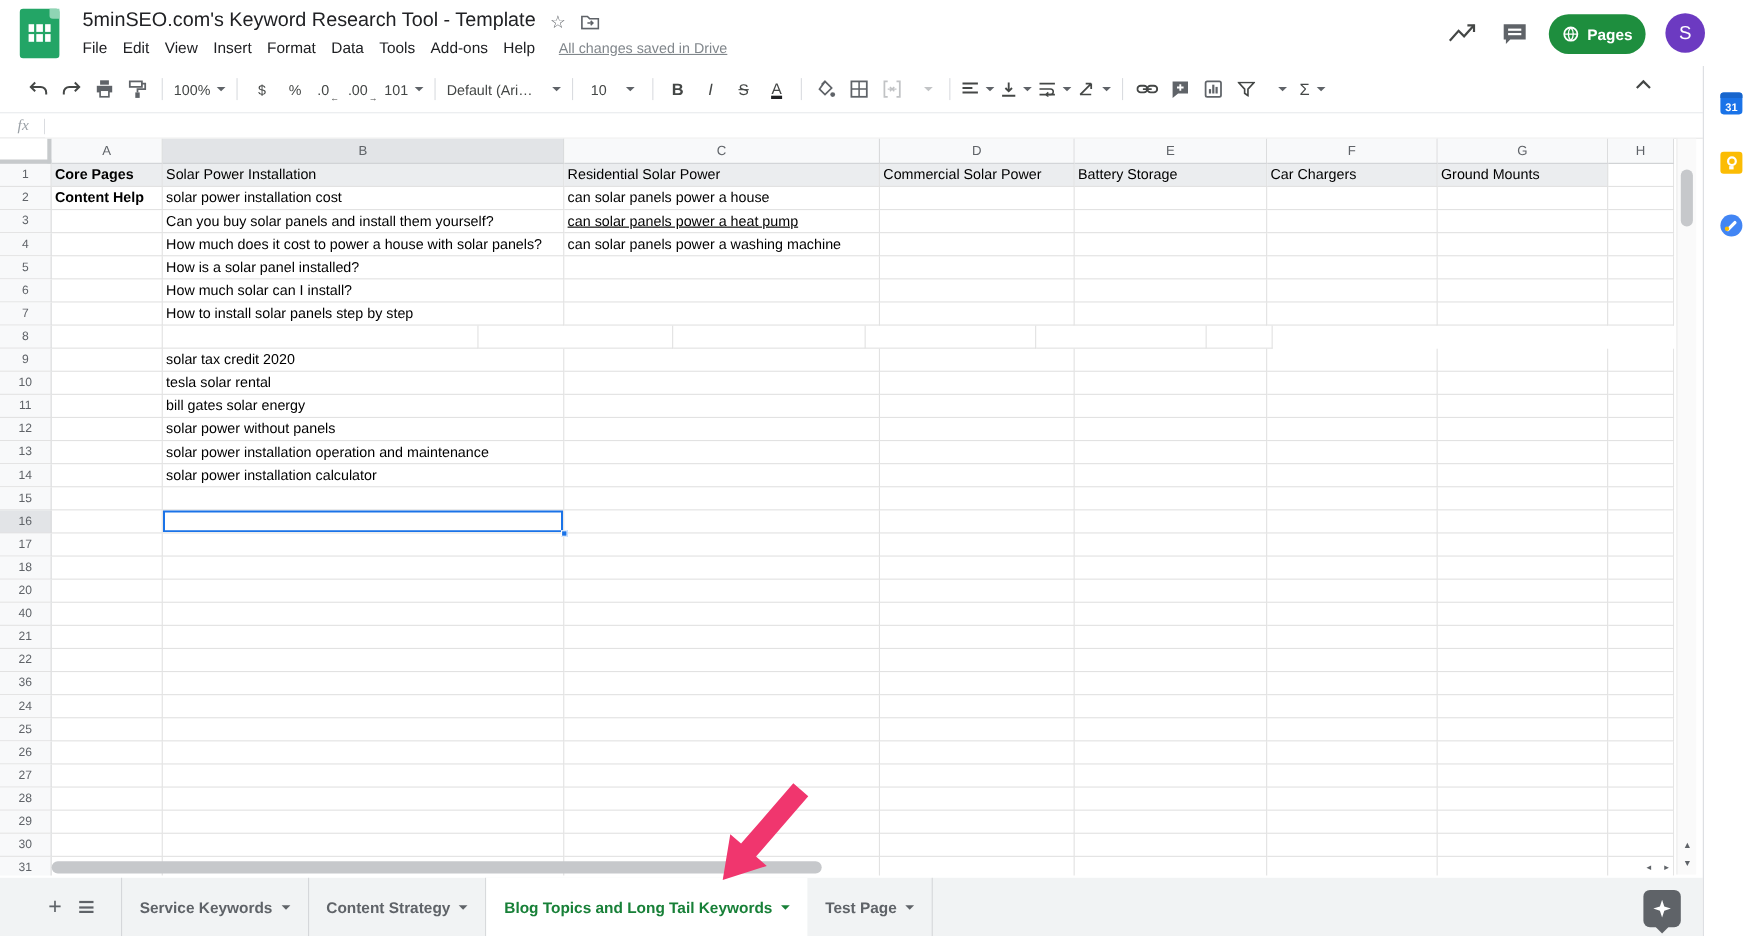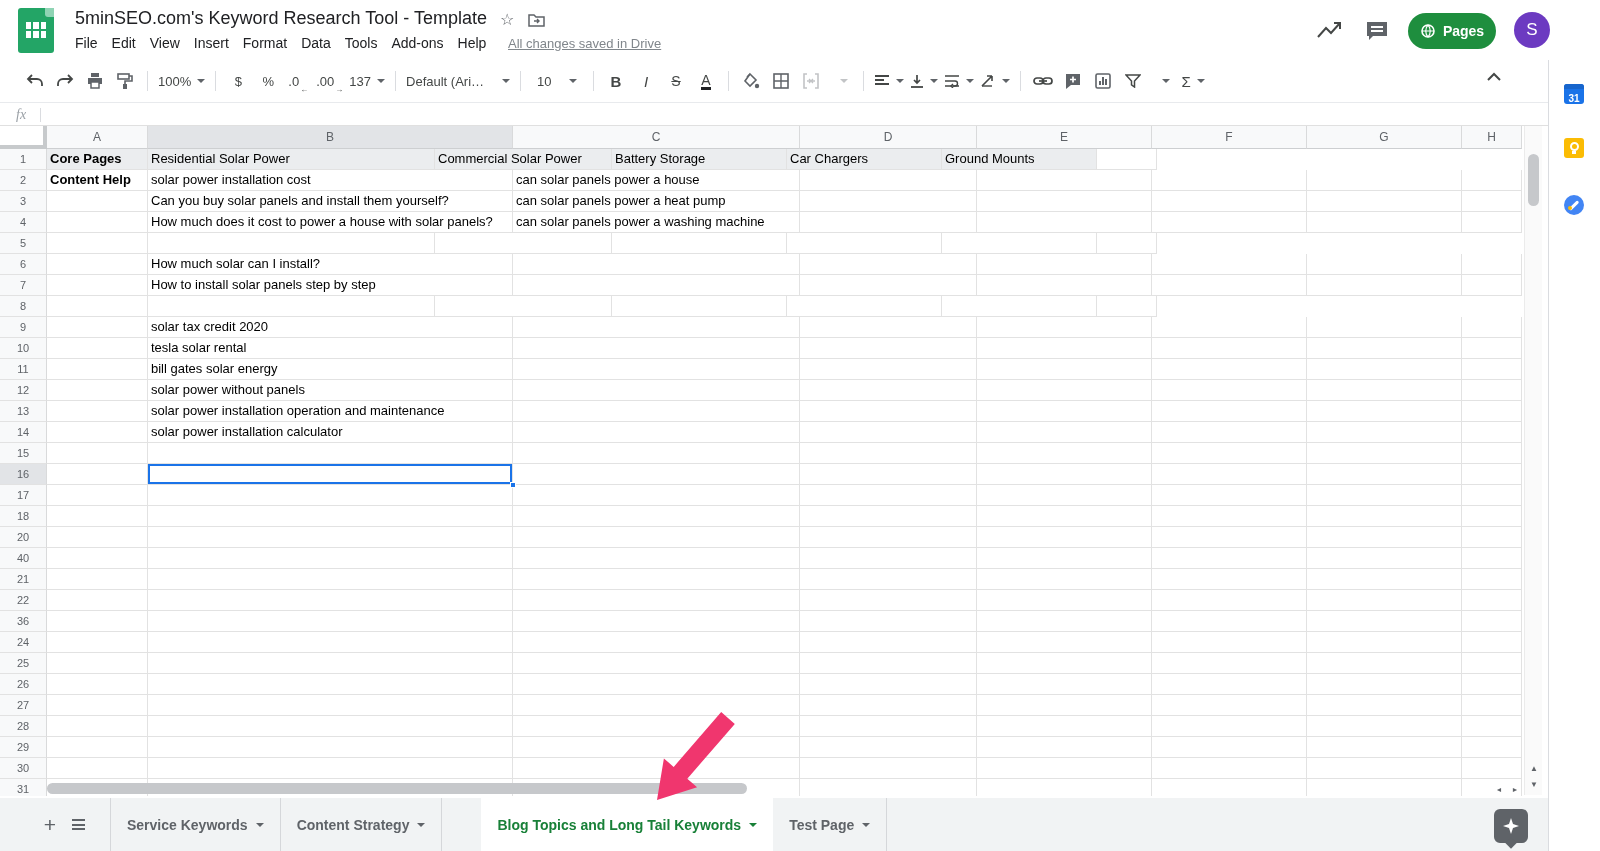--- a/index.html
+++ b/index.html
@@ -96,21 +96,21 @@
     color:#5f6368; cursor:pointer; }
   #allsheets { width:28px; align-self:center; display:flex; justify-content:center; cursor:pointer; }
   #allsheets .bars { width:13px; height:11px; border-top:2px solid #5f6368; border-bottom:2px solid #5f6368;
     position:relative; }
   #allsheets .bars::before { content:""; position:absolute; left:0; top:2.5px; width:13px; height:2px;
     background:#5f6368; }
   #tabs { display:flex; margin-left:18px; }
   .tab { display:flex; align-items:center; gap:8px; padding:0 16px; font-size:14px; font-weight:700;
     color:#5f6368; cursor:pointer; border-right:1px solid #d5d7da; white-space:nowrap; }
   .tab .caret { border-top-color:#5f6368; margin-left:0; }
-  .tab.active { background:#fff; color:#188038; border-right:none; border-left:none;margin-left:39px; }
+  .tab.active { background:#fff; color:#188038; border-right:none; border-left:none; }
   .tab.active .caret { border-top-color:#188038; }
   .tab:first-child { border-left:1px solid #d5d7da; }
   #explore { position:absolute; left:1494px; top:809px; width:34px; height:34px; background:#5f6368;
     border-radius:6px; display:flex; align-items:center; justify-content:center; cursor:pointer; }
   #explore .notch { position:absolute; bottom:-4px; left:13px; width:8px; height:8px; background:#5f6368;
     transform:rotate(45deg); }
 
   
   #sidepanel { position:absolute; left:1548px; top:60px; width:52px; height:791px; background:#fff;
     border-left:1px solid #dadce0; }
@@ -235,21 +235,21 @@
     </div>
     <div class="tbtn">
       <span class="tb-text">.0</span>
         <span class="subarrow">←</span>
     </div>
     <div class="tbtn">
       <span class="tb-text">.00</span>
         <span class="subarrow">→</span>
     </div>
     <div class="tbtn">
-      <span class="tb-text">137</span>
+      <span class="tb-text">101</span>
         <span class="caret"></span>
     </div>
     <div class="sep"></div>
     <div class="tbtn" style="width:104px; justify-content:space-between;">
       <span class="tb-text" style="overflow:hidden;white-space:nowrap;">Default (Ari…</span>
       <span class="caret"></span>
     </div>
     <div class="sep"></div>
     <div class="tbtn" style="width:52px; justify-content:space-between; padding:0 6px;">
       <span class="tb-text">10</span>
@@ -369,20 +369,21 @@
         <div class="colh" style="width: 177px;">D</div>
         <div class="colh" style="width: 175px;">E</div>
         <div class="colh" style="width: 155px;">F</div>
         <div class="colh" style="width: 155px;">G</div>
         <div class="colh" style="width: 60px;">H</div>
       </div>
     <div id="rows">
         <div class="grow">
           <div class="rowh">1</div>
           <div class="cell bold shade" style="width: 101px;">Core Pages</div>
+          <div class="cell shade" style="width: 365px;">Solar Power Installation</div>
           <div class="cell shade" style="width: 287px;">Residential Solar Power</div>
           <div class="cell shade" style="width: 177px;">Commercial Solar Power</div>
           <div class="cell shade" style="width: 175px;">Battery Storage</div>
           <div class="cell shade" style="width: 155px;">Car Chargers</div>
           <div class="cell shade" style="width: 155px;">Ground Mounts</div>
           <div class="cell" style="width: 60px;"></div>
         </div>
         <div class="grow">
           <div class="rowh">2</div>
           <div class="cell bold" style="width: 101px;">Content Help</div>
@@ -391,41 +392,42 @@
           <div class="cell" style="width: 177px;"></div>
           <div class="cell" style="width: 175px;"></div>
           <div class="cell" style="width: 155px;"></div>
           <div class="cell" style="width: 155px;"></div>
           <div class="cell" style="width: 60px;"></div>
         </div>
         <div class="grow">
           <div class="rowh">3</div>
           <div class="cell" style="width: 101px;"></div>
           <div class="cell" style="width: 365px;">Can you buy solar panels and install them yourself?</div>
-          <div class="cell" style="width: 287px;">can solar panels power a heat pump</div>
+          <div class="cell" style="width: 287px; text-decoration: underline;">can solar panels power a heat pump</div>
           <div class="cell" style="width: 177px;"></div>
           <div class="cell" style="width: 175px;"></div>
           <div class="cell" style="width: 155px;"></div>
           <div class="cell" style="width: 155px;"></div>
           <div class="cell" style="width: 60px;"></div>
         </div>
         <div class="grow">
           <div class="rowh">4</div>
           <div class="cell" style="width: 101px;"></div>
           <div class="cell" style="width: 365px;">How much does it cost to power a house with solar panels?</div>
           <div class="cell" style="width: 287px;">can solar panels power a washing machine</div>
           <div class="cell" style="width: 177px;"></div>
           <div class="cell" style="width: 175px;"></div>
           <div class="cell" style="width: 155px;"></div>
           <div class="cell" style="width: 155px;"></div>
           <div class="cell" style="width: 60px;"></div>
         </div>
         <div class="grow">
           <div class="rowh">5</div>
           <div class="cell" style="width: 101px;"></div>
+          <div class="cell" style="width: 365px;">How is a solar panel installed?</div>
           <div class="cell" style="width: 287px;"></div>
           <div class="cell" style="width: 177px;"></div>
           <div class="cell" style="width: 175px;"></div>
           <div class="cell" style="width: 155px;"></div>
           <div class="cell" style="width: 155px;"></div>
           <div class="cell" style="width: 60px;"></div>
         </div>
         <div class="grow">
           <div class="rowh">6</div>
           <div class="cell" style="width: 101px;"></div>

